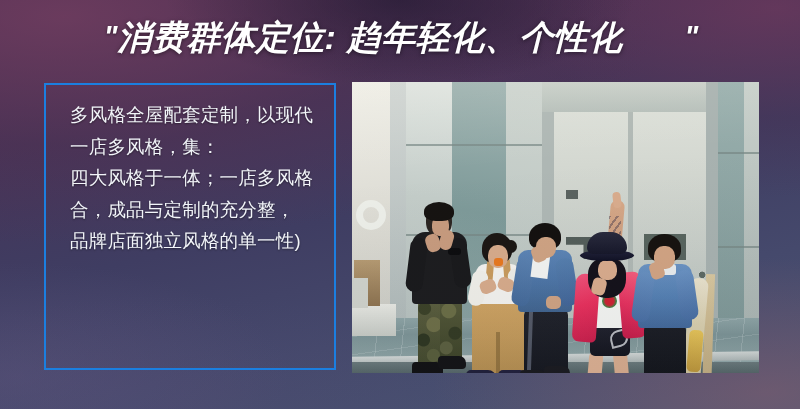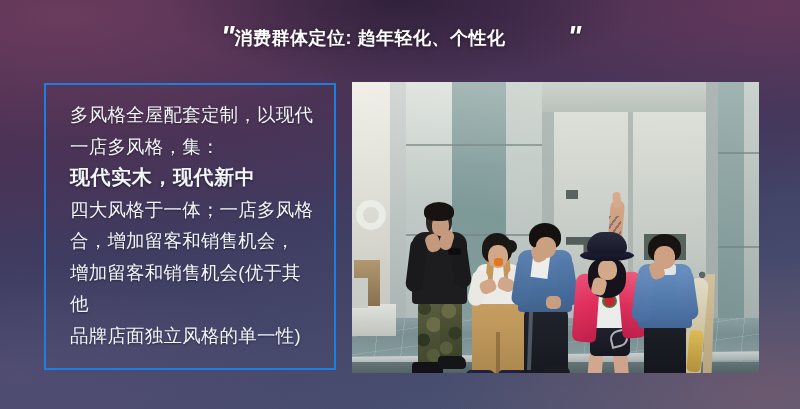--- a/index.html
+++ b/index.html
@@ -43,25 +43,26 @@
     font-style:italic;
     letter-spacing:-2px;
     line-height:1;
     text-shadow:0 1px 3px rgba(0,0,0,0.55);
     transform:translateY(-2px);
   }
   .q-open{ margin-right:2px; }
   .q-close{ margin-left:62px; }
   #title-text{
     color:#ffffff;
-    font-size:18px;
+    font-size:34px;
     font-weight:bold;
     letter-spacing:0.5px;
     white-space:nowrap;
     text-shadow:0 1px 4px rgba(0,0,0,0.5);
+    font-style:italic;
   }
 
   
   #text-panel{
     position:absolute;
     left:44px; top:83px; width:292px; height:287px;
     border:2px solid #1b7fe0;
     z-index:3;
     padding:14px 18px 8px 24px;
   }
@@ -283,24 +284,22 @@
     <div class="title-inner">
       <span class="quote q-open">"</span>
       <span id="title-text">消费群体定位: 趋年轻化、个性化</span>
       <span class="quote q-close">"</span>
     </div>
   </div>
 
   <div id="text-panel">
     <div class="para">多风格全屋配套定制，以现代</div>
     <div class="para">一店多风格，集：</div>
-    <div class="para em">现代实木，现代新中</div>
     <div class="para">四大风格于一体；一店多风格</div>
-    <div class="para">合，增加留客和销售机会，</div>
-    <div class="para">增加留客和销售机会(优于其他</div>
+    <div class="para">合，成品与定制的充分整，</div>
     <div class="para">品牌店面独立风格的单一性)</div>
   </div>
 
   <div id="photo">
 
     <div class="ph facade-sky"></div>
     <div class="ph panel-left-wall"></div>
     <div class="ph wall-strip"></div>
     <div class="ph glass-col-a"></div>
     <div class="ph glass-col-b"></div>

